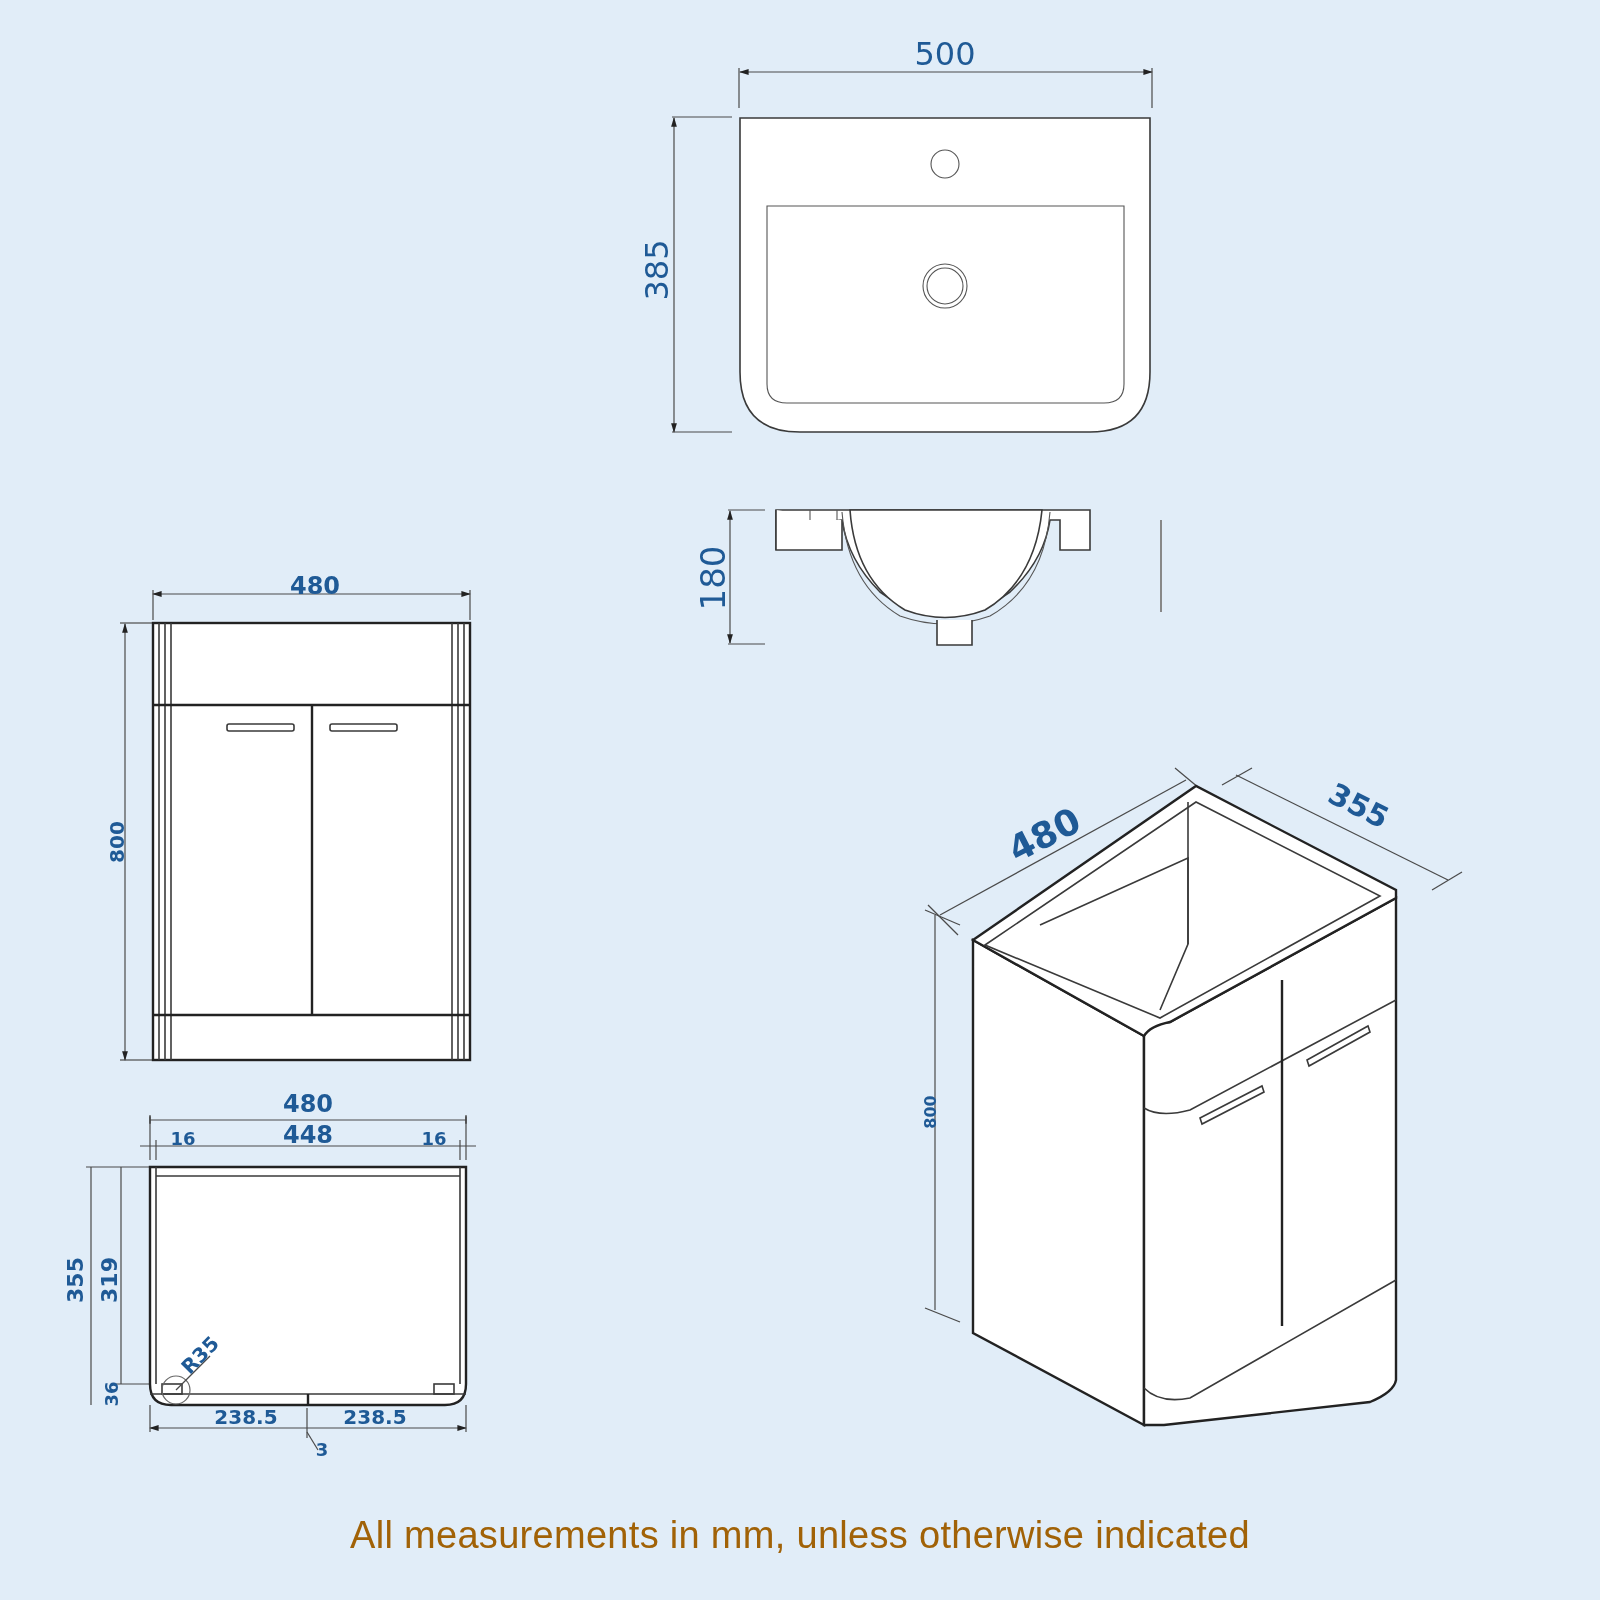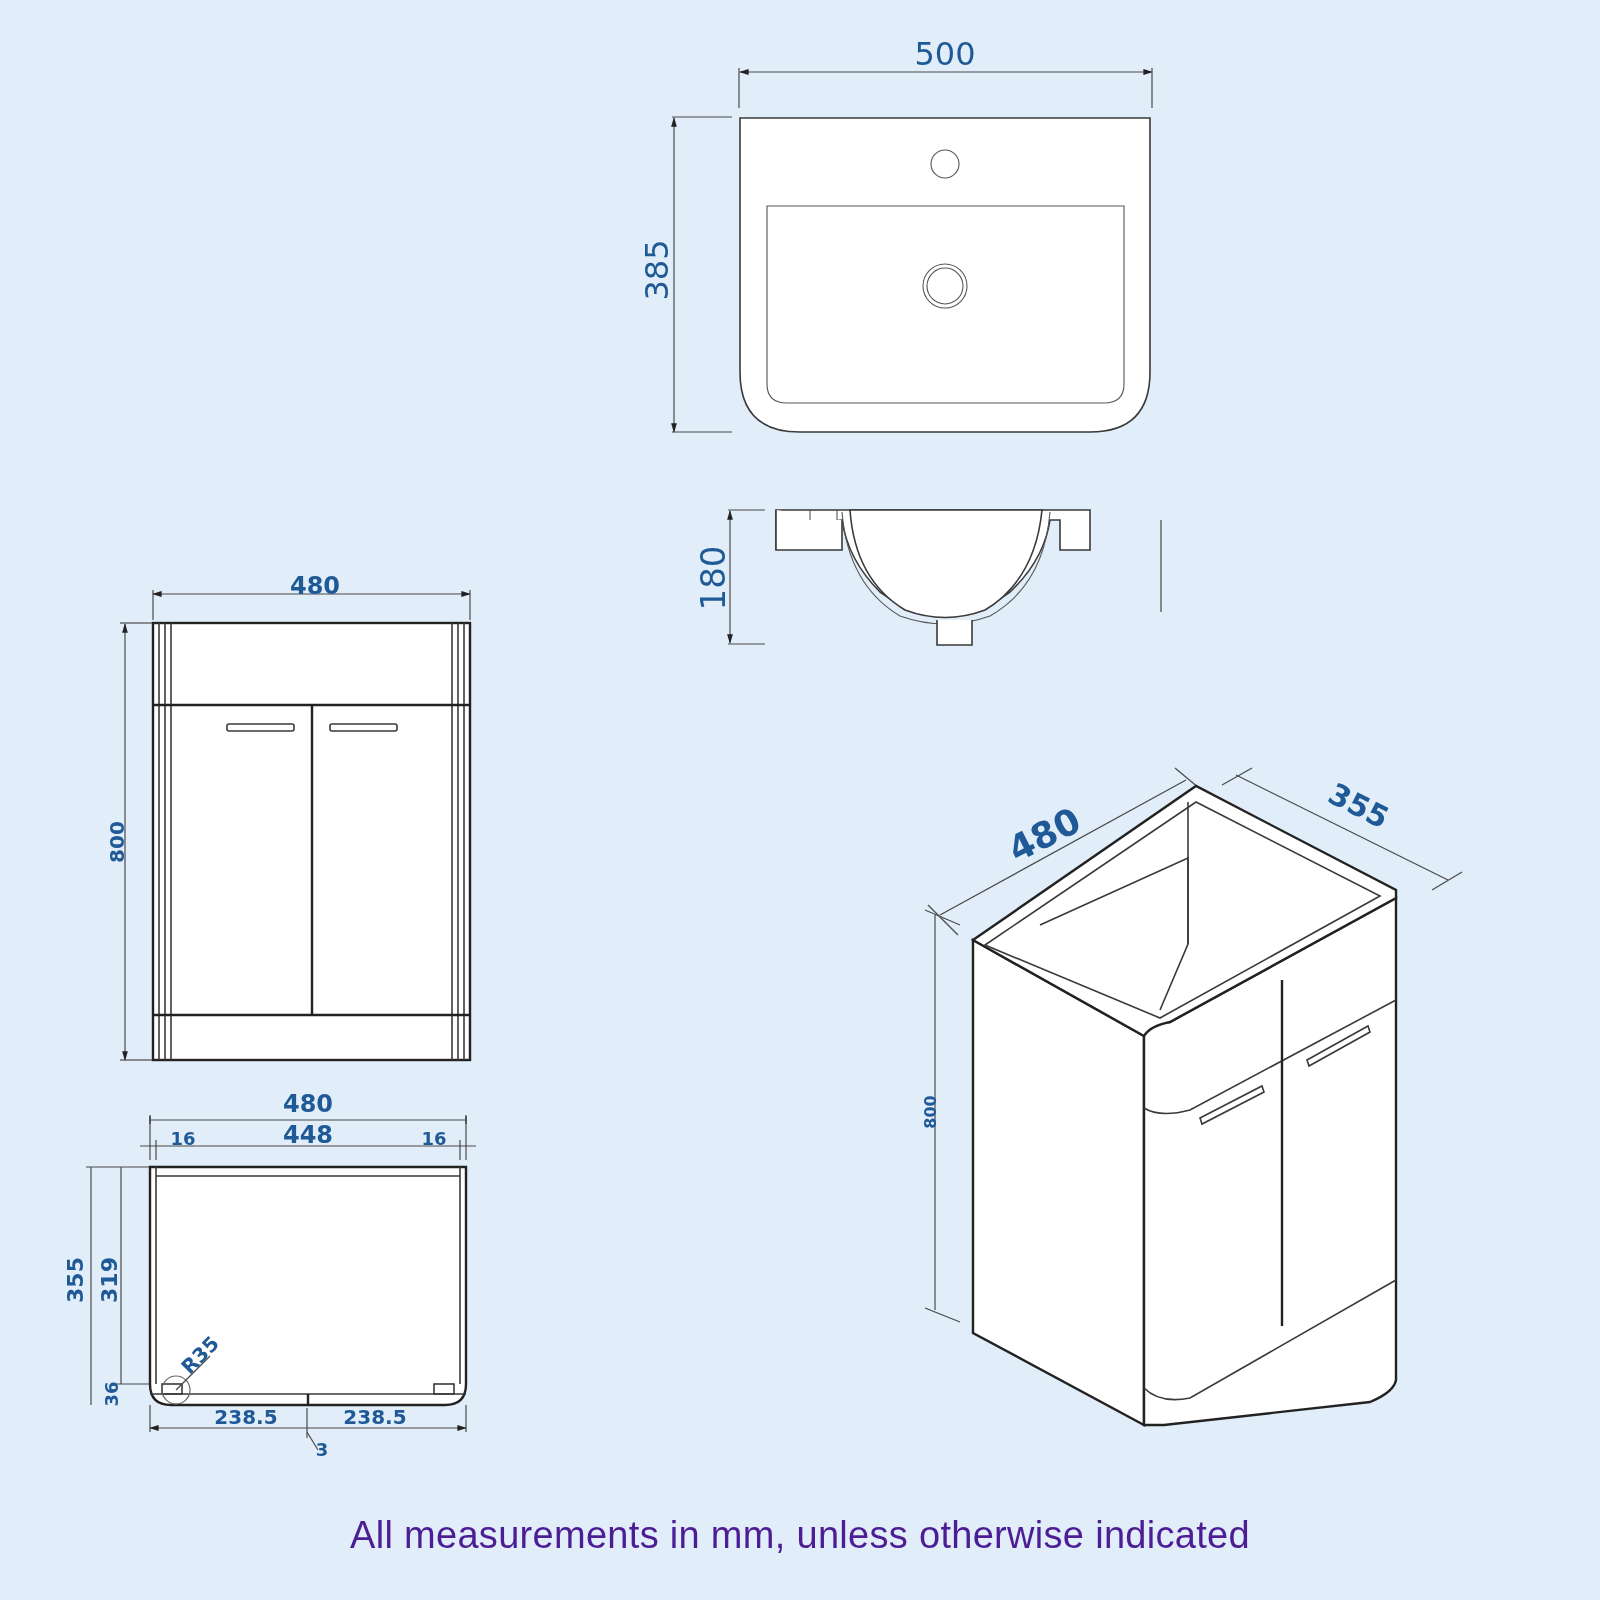--- a/index.html
+++ b/index.html
@@ -13,21 +13,21 @@
   svg.drawing { position: absolute; left: 0; top: 0; width: 1600px; height: 1600px; }
   .ln { stroke: #3a3a3a; stroke-width: 1.6; fill: none; }
   .ln-thin { stroke: #555; stroke-width: 1.1; fill: none; }
   .ln-bold { stroke: #222; stroke-width: 2.4; fill: none; }
   .dim { stroke: #4a4a4a; stroke-width: 1.2; fill: none; }
   .fill-white { fill: #ffffff; }
   .lbl { fill: #1f5a96; font-family: "DejaVu Sans", sans-serif; }
   .lbl-bold { fill: #1f5a96; font-family: "DejaVu Sans", sans-serif; font-weight: bold; }
   .footer {
     position: absolute; left: 0; width: 1600px; top: 1514px;
-    text-align: center; color: #4c1d95;
+    text-align: center; color: #a16207;
     font-family: "Liberation Sans", sans-serif;
     font-size: 38px; letter-spacing: 0.3px;
   }
 </style>
 </head>
 <body>
 
 <svg class="drawing" viewBox="0 0 1600 1600" xmlns="http://www.w3.org/2000/svg">
   <defs>
     <marker id="arr" viewBox="0 0 10 10" refX="9" refY="5" markerWidth="8" markerHeight="8" orient="auto-start-reverse">

